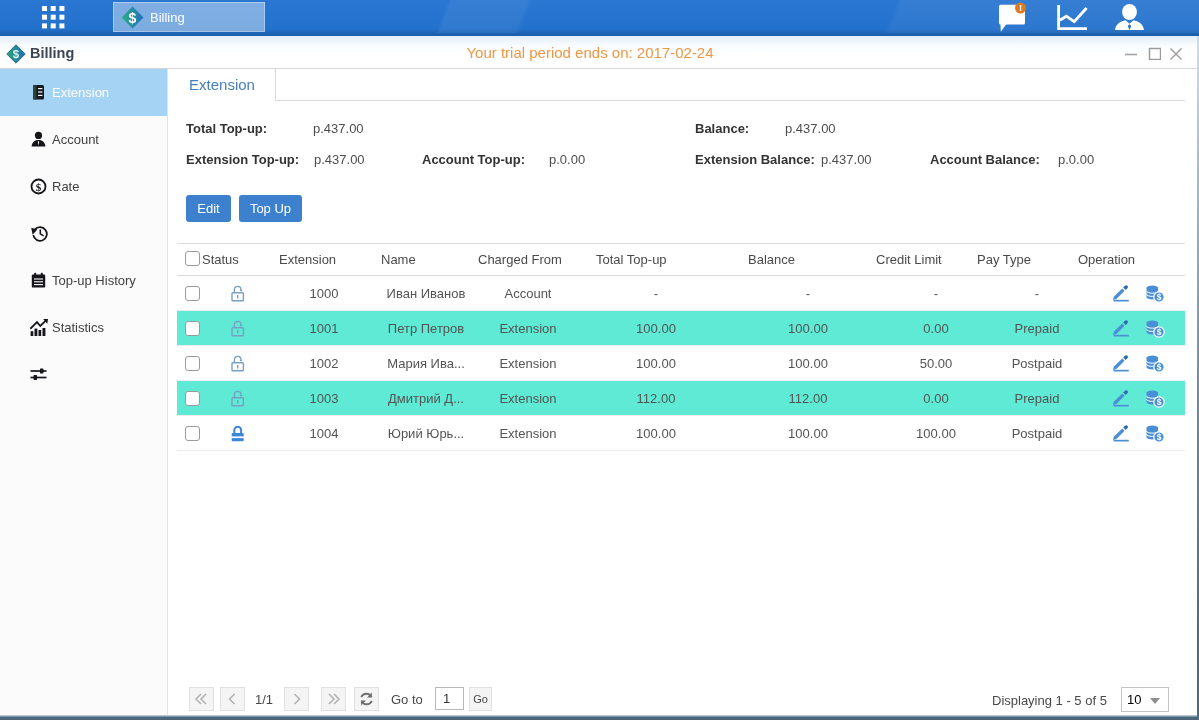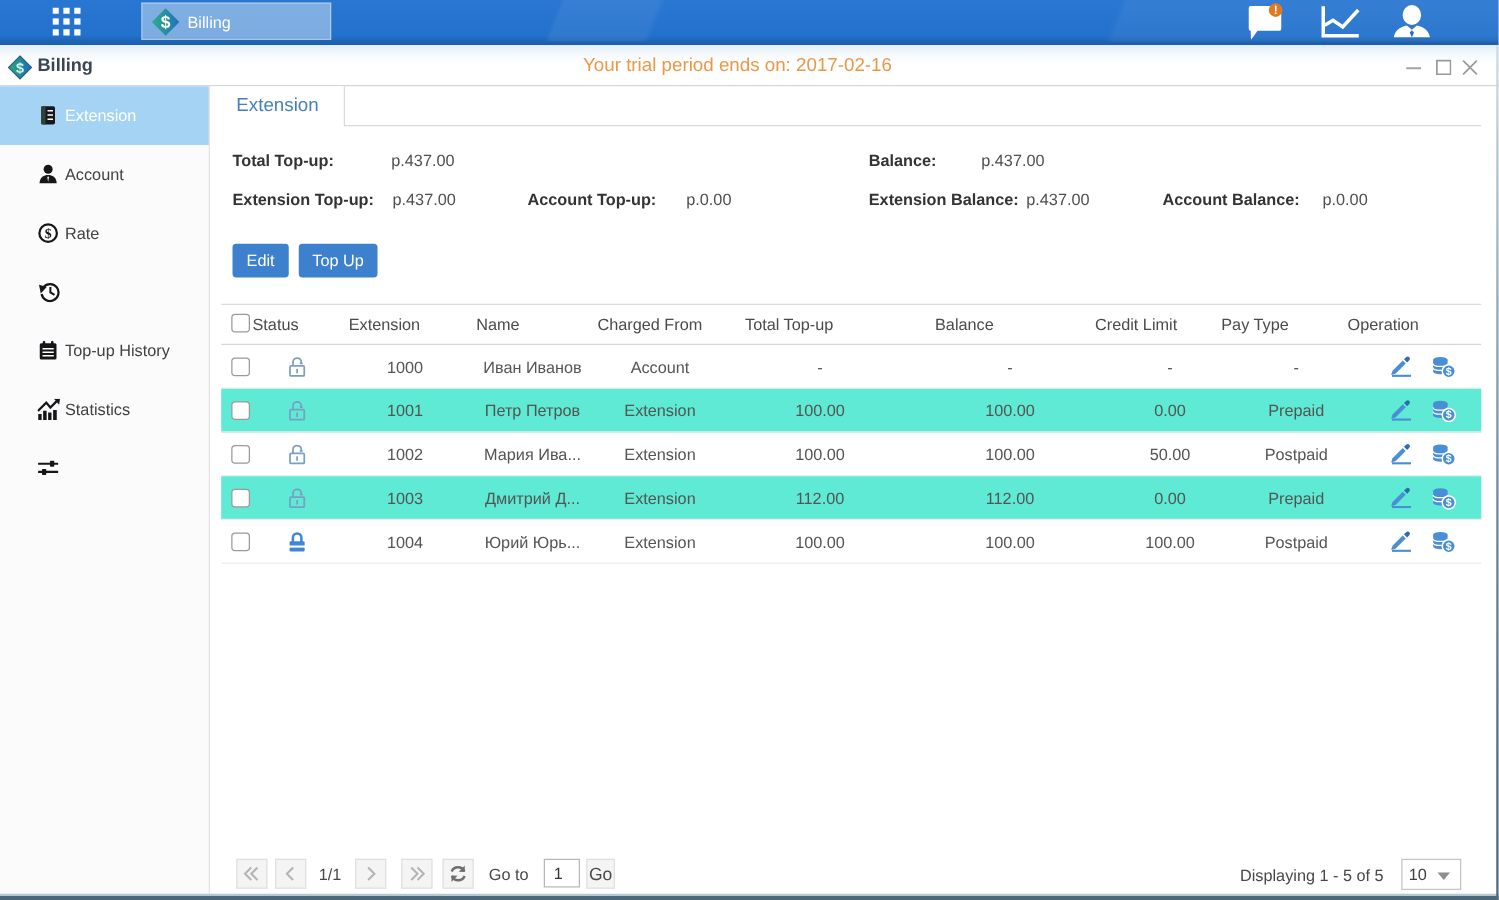--- a/index.html
+++ b/index.html
@@ -53,21 +53,21 @@
 .cc { position:absolute; top:0; height:35px; line-height:35px; text-align:center; }
 .cbx { position:absolute; left:8px; width:15px; height:15px; border:1px solid #9a9a9a; border-radius:3px; background:#fff; }
 .lk { position:absolute; top:8px; }
 .op { position:absolute; top:8px; }
 
 
 .pbtn { position:absolute; top:617px; width:25px; height:24px; background:#f4f4f4; border:1px solid #e0e0e0; text-align:center; }
 .ptxt { position:absolute; color:#484848; font-size:13px; }
 #goinput { position:absolute; left:266px; top:617px; width:29px; height:23px; border:1px solid #b8b8b8; font-size:13px; padding-left:7px; line-height:21px; background:#fff; color:#333; }
 #combo { position:absolute; left:952px; top:617px; width:48px; height:25px; border:1px solid #c4c4c4; background:#fff; }
-#combo .v { position:absolute; left:5px; top:4px; font-size:13px; color:#404040; }
+#combo .v { position:absolute; left:5px; top:4px; font-size:13px; color:#000000; }
 #combo .arr { position:absolute; right:8px; top:10px; width:0; height:0; border-left:5px solid transparent; border-right:5px solid transparent; border-top:6px solid #8e8e8e; }
 
 
 #bottomband { position:absolute; left:0; top:715px; width:1199px; height:5px;
   background:linear-gradient(180deg,#b6c7d2 0%,#b6c7d2 28%,#4c6779 32%,#4c6779 100%); }
 #rightband { position:absolute; left:1197px; top:36px; width:2px; height:684px; background:linear-gradient(180deg,#cfdde8 0%,#9db1c0 25%,#6d8798 55%,#516d7f 85%,#4f6a7c 100%); }
 </style>
 </head>
 <body>
 
@@ -124,21 +124,21 @@
     <defs>
         <linearGradient id="gd2" x1="0" y1="0" x2="1" y2="0">
       <stop offset="0" stop-color="#2aa878"></stop>
           <stop offset="1" stop-color="#1e6cba"></stop>
     </linearGradient>
       </defs>
     <path d="M10,0.8 L19.2,10 L10,19.2 L0.8,10 Z" fill="url(#gd2)" stroke="#2b5f86" stroke-width="0.9"></path>
     <text x="10" y="14.2" font-size="11.5" font-weight="bold" fill="#d9f1ea" text-anchor="middle" font-family="Liberation Sans">$</text>
   </svg>
   <div class="name">Billing</div>
-  <div id="trial">Your trial period ends on: 2017-02-16</div>
+  <div id="trial">Your trial period ends on: 2017-02-24</div>
   <svg class="winctl" style="left:1124px" width="14" height="14">
       <line x1="1" y1="7.5" x2="13" y2="7.5" stroke="#a3a3a3" stroke-width="1.6"></line>
     </svg>
   <svg class="winctl" style="left:1148px" width="14" height="14">
       <rect x="1.5" y="1.5" width="11" height="11" fill="none" stroke="#9a9a9a" stroke-width="1.4"></rect>
     </svg>
   <svg class="winctl" style="left:1169px" width="14" height="14">
       <path d="M1.5,1.5 L12.5,12.5 M12.5,1.5 L1.5,12.5" stroke="#9a9a9a" stroke-width="1.4"></path>
     </svg>
 </div>
@@ -428,21 +428,21 @@
   <div class="pbtn" style="left:185px"><svg width="23" height="22" viewBox="0 0 23 22">
         <g fill="none" stroke="#6e6e6e" stroke-width="1.9">
           <path d="M16.5,9.2 A5.5,5.5 0 0 0 6.3,9.2"></path>
           <path d="M6.5,12.8 A5.5,5.5 0 0 0 16.7,12.8"></path>
         </g>
         <path d="M16.8,4.4 L16.8,9.6 L12,9.4 Z" fill="#6e6e6e"></path>
         <path d="M6.2,17.6 L6.2,12.4 L11,12.6 Z" fill="#6e6e6e"></path>
       </svg></div>
   <div class="ptxt" style="left:222px;top:622px">Go to</div>
   <div id="goinput">1</div>
-  <div class="pbtn" style="left:300px;width:23px;font-size:14px;color:#484848;line-height:22px">Go</div>
+  <div class="pbtn" style="left:300px;width:23px;font-size:11px;color:#484848;line-height:22px">Go</div>
 
   <div class="ptxt" style="left:823px;top:623px">Displaying 1 - 5 of 5</div>
   <div id="combo">
       <span class="v">10</span>
       <span class="arr"></span>
     </div>
 </div>
 
 <div id="bottomband"></div>
 <div id="rightband"></div>

